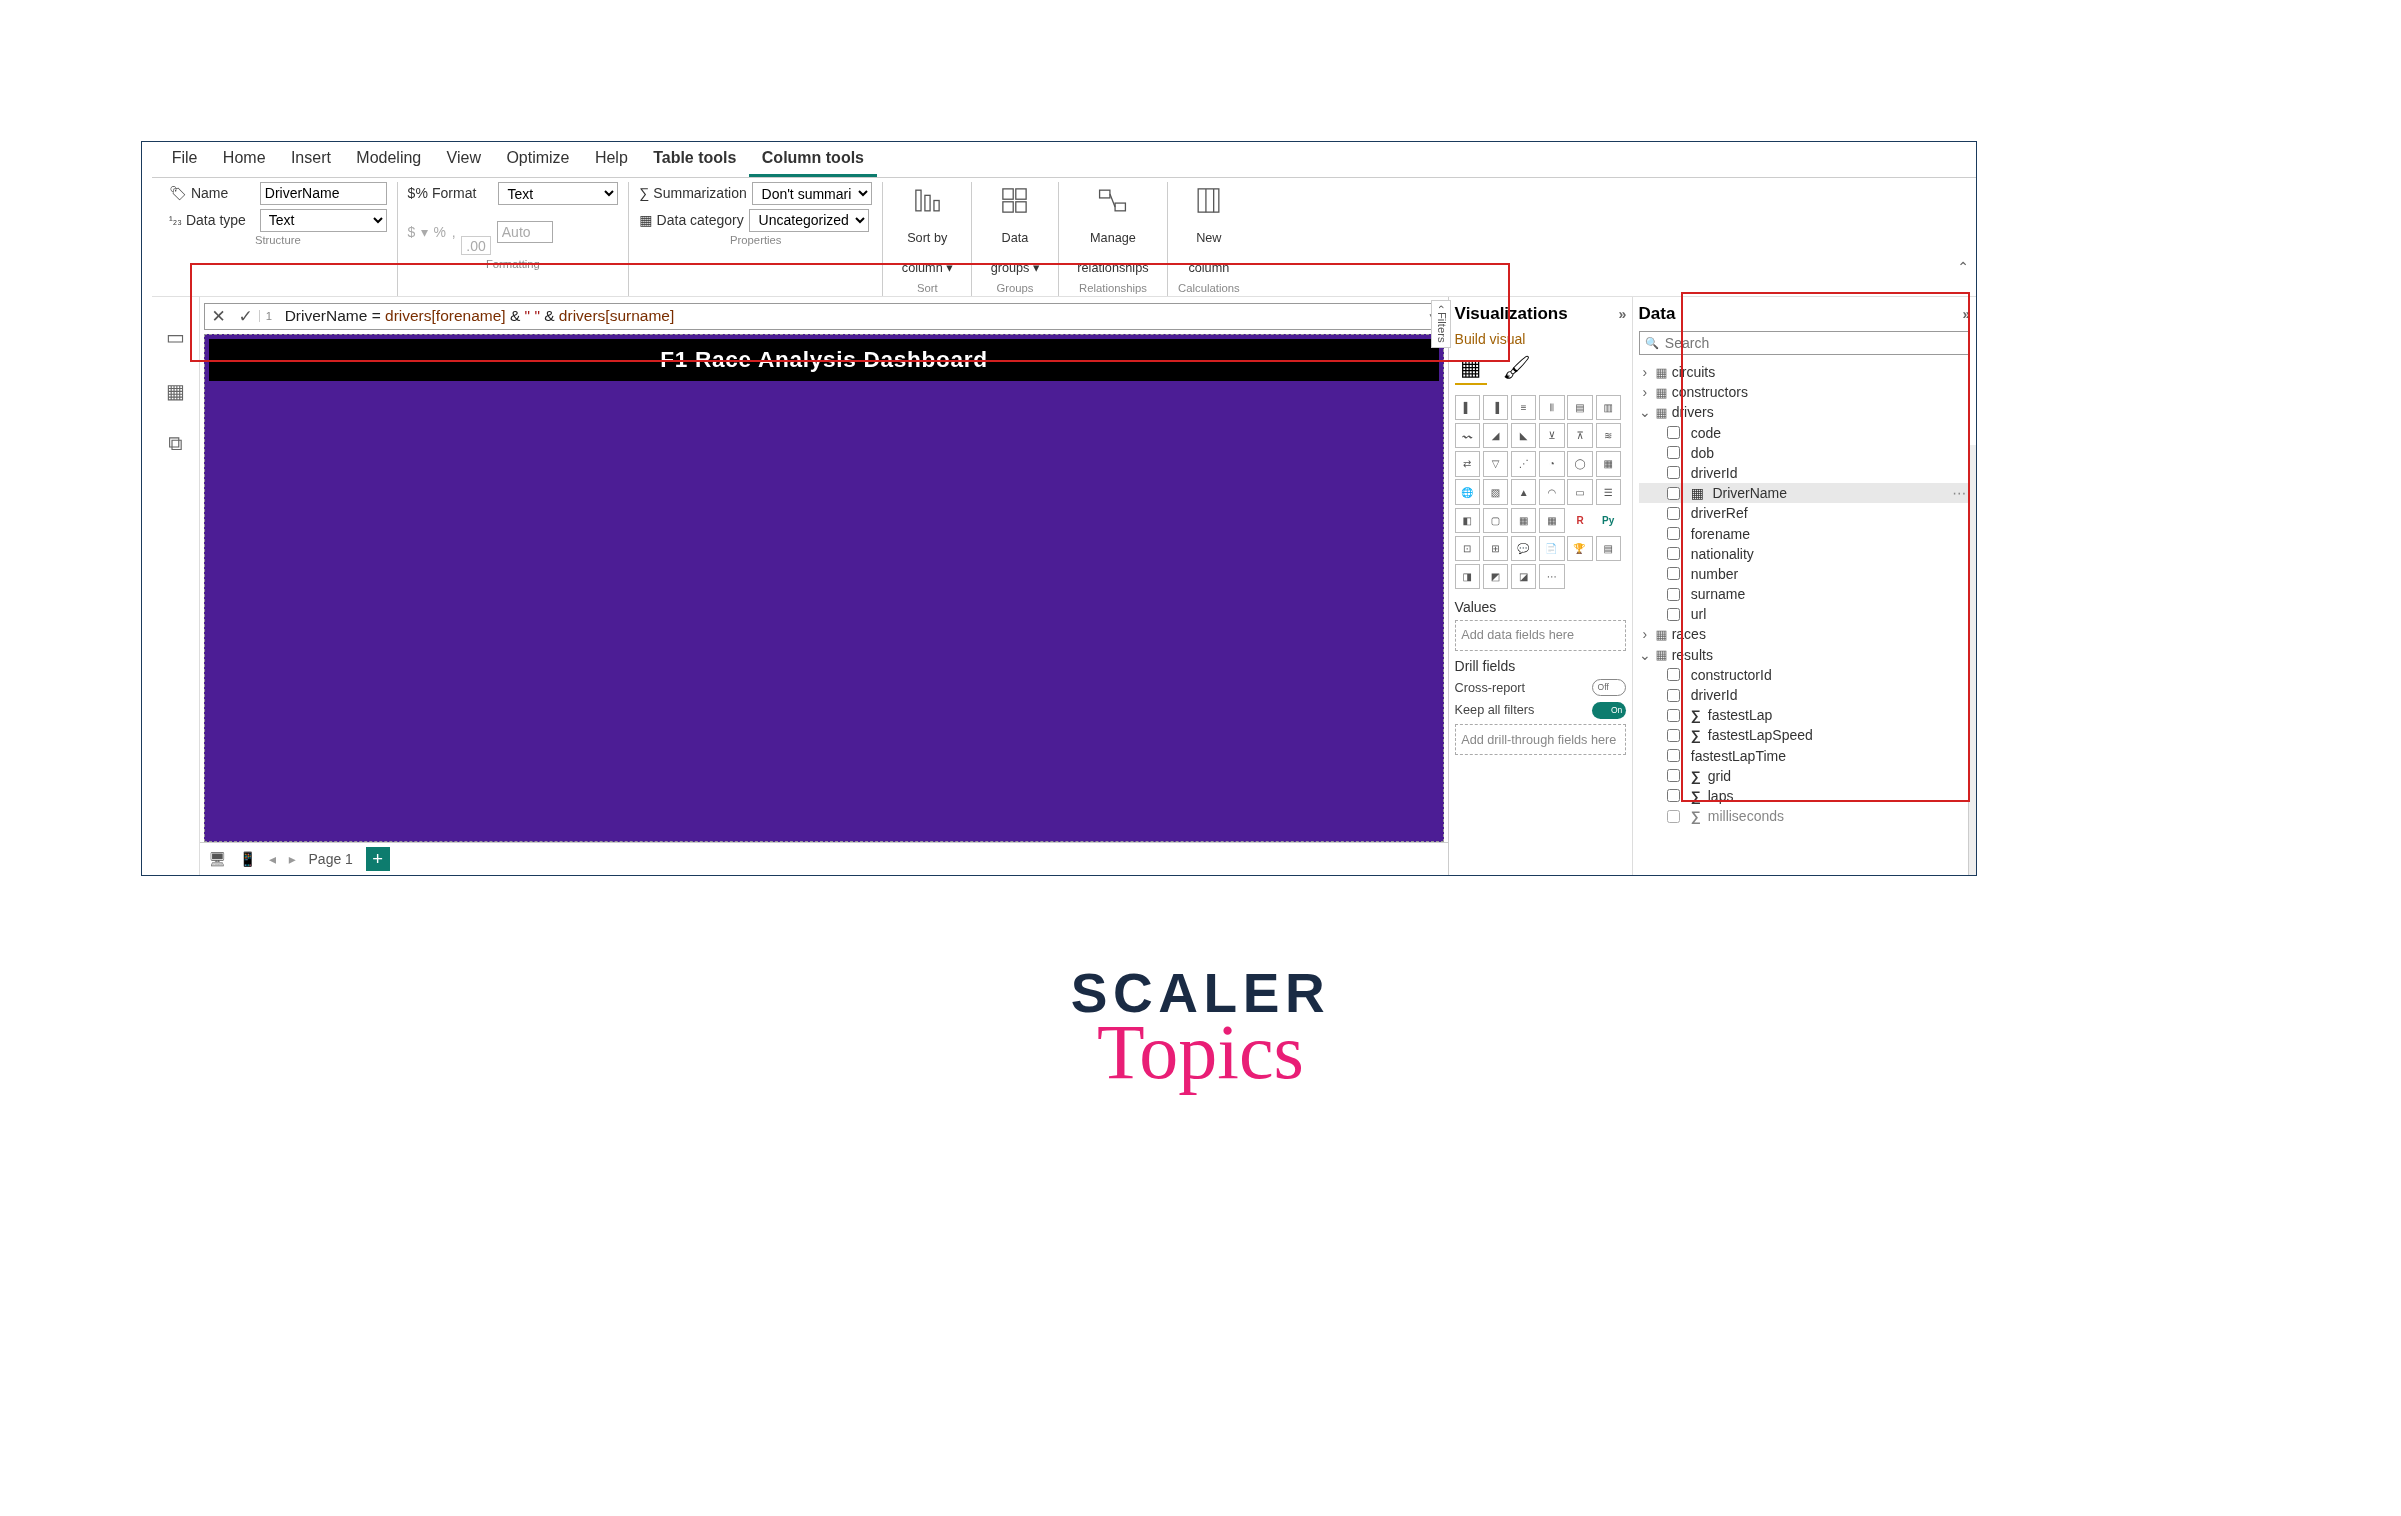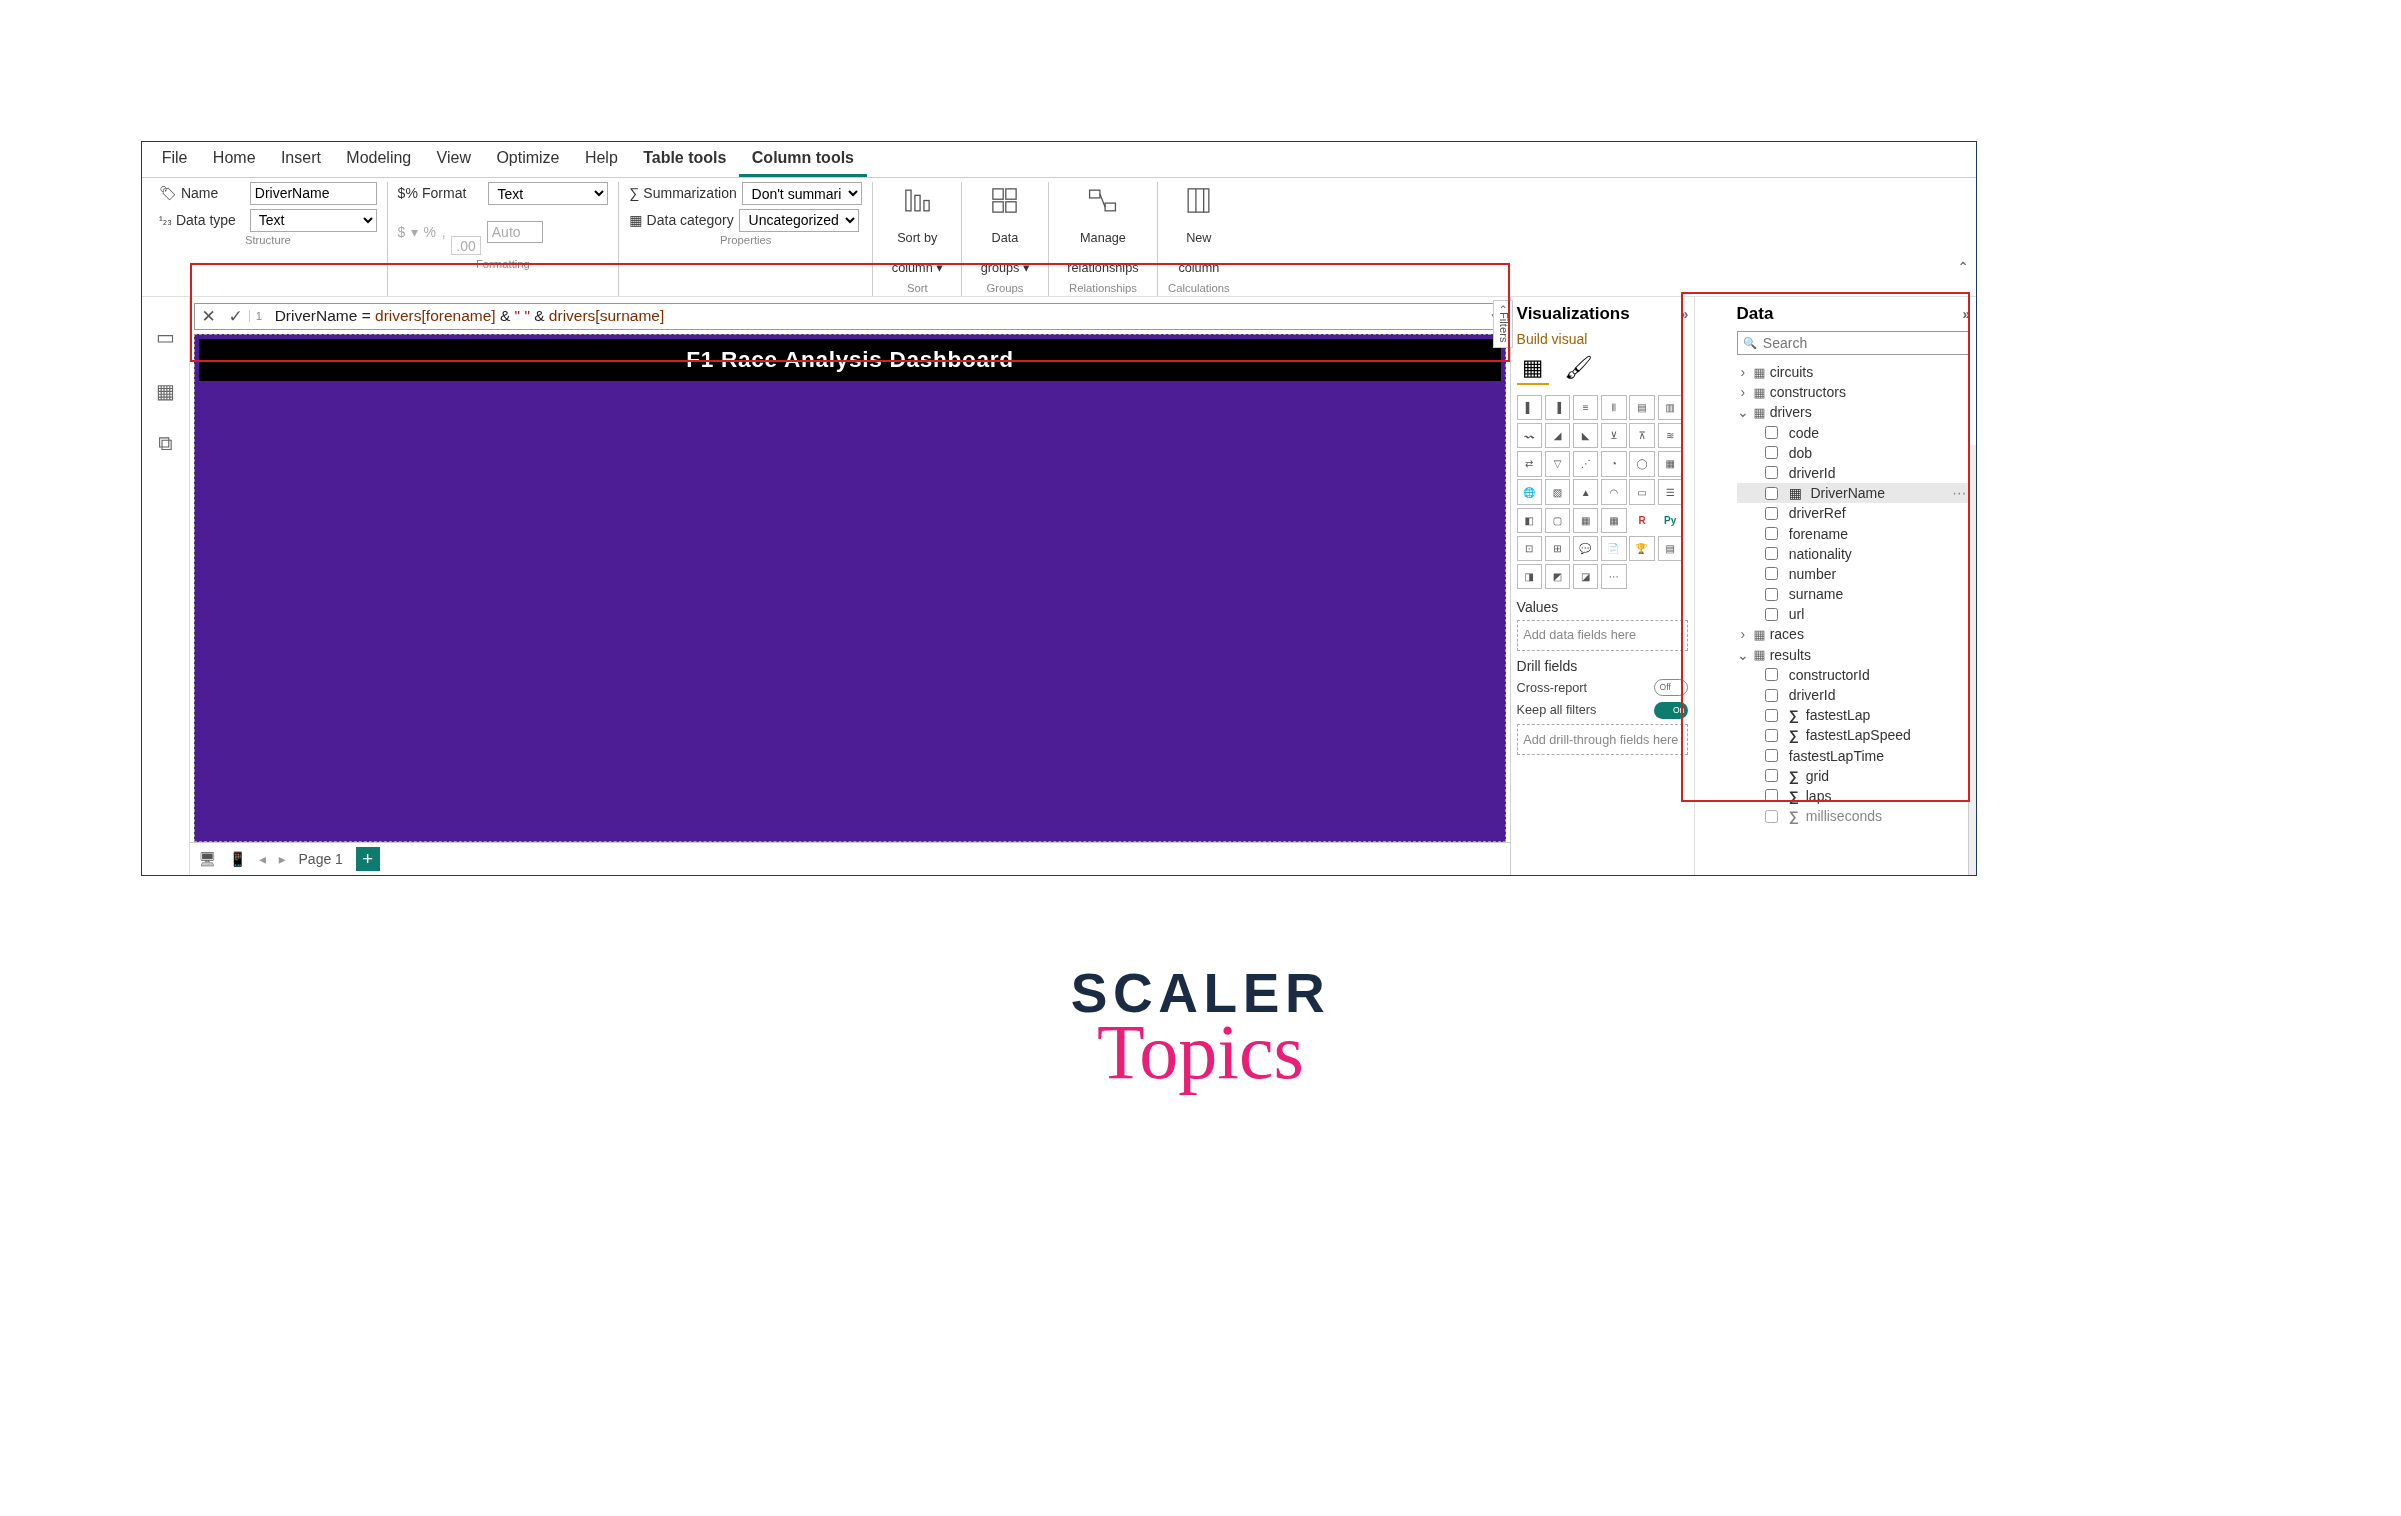--- a/index.html
+++ b/index.html
@@ -1,17 +1,17 @@
 <!DOCTYPE html>
 <html style="font-size:11.3px"><head>
 <meta charset="utf-8">
 <style>
 * { margin: 0; padding: 0; box-sizing: border-box; font-family: "Segoe UI", sans-serif; }
 body { background: #fff; padding: 141px; }
-.app-window { width: 1836px; border: 1.4px solid #1a3a5c; background: #fff; position: relative; }
+.app-window { width: 1836px; border: 1.4px solid #1a3a5c; background: #fff; position: relative; padding-left: 10px; }
 
 .menu-bar { display: flex; border-bottom: 0.7px solid #ccc; padding: 0 7px; }
 .menu-item { padding: 7px 12.7px; font-size: 16px; cursor: pointer; color: #333; }
 .menu-item.active { font-weight: 600; }
 .menu-item.underline { border-bottom: 3.5px solid #0d7c6e; font-weight: 600; }
 
 .ribbon { display: flex; border-bottom: 1.4px solid #e0e0e0; padding: 4.2px 7px 0 7px; }
 .ribbon-group { display: flex; flex-direction: column; border-right: 0.7px solid #ccc; padding: 0 10px 2.8px 10px; }
 .ribbon-rows { display: flex; flex-direction: column; gap: 4.2px; }
 .ribbon-row { display: flex; align-items: center; gap: 5.6px; font-size: 14px; color: #444; }
@@ -45,21 +45,21 @@
 .formula-dd { width: 21px; text-align: center; color: #666; cursor: pointer; }
 
 .canvas { margin: 0 4.2px; height: 508px; border: 0.7px dashed #999; background: #4c1d95; position: relative; }
 .canvas-title { position: absolute; top: 4.2px; left: 4.2px; right: 4.2px; height: 42px; background: #000; color: #fff; font-size: 22.6px; font-weight: 700; display: flex; align-items: center; justify-content: center; letter-spacing: 0.7px; }
 .filters-tab { position: absolute; right: -2.8px; top: 2.8px; width: 20px; background: #fff; border: 0.7px solid #ccc; padding: 4.2px 1.4px; font-size: 11.3px; color: #555; writing-mode: vertical-rl; text-align: center; cursor: pointer; }
 
 .footer-bar { display: flex; align-items: center; border-top: 0.7px solid #ccc; padding: 4.2px 8.5px; gap: 12.7px; font-size: 14px; color: #555; }
 .footer-bar .pg-btn { color: #999; cursor: pointer; }
 .add-page { background: #0d7c6e; color: #fff; width: 24px; height: 24px; display: flex; align-items: center; justify-content: center; font-size: 18.4px; cursor: pointer; }
 
-.right-pane { width: 466px; border-left: 0.7px solid #ccc; display: flex; gap: 36px; }
+.right-pane { width: 528px; border-left: 0.7px solid #ccc; display: flex; }
 .viz-col { width: 184px; border-right: 0.7px solid #ddd; padding: 7px 5.6px; }
 .data-col { flex: 1; padding: 7px 5.6px; position: relative; }
 .pane-title { font-size: 17px; font-weight: 600; margin-bottom: 7px; display: flex; justify-content: space-between; align-items: center; }
 .pane-title .arr { font-size: 14px; color: #666; cursor: pointer; }
 .sub-label { font-size: 14px; color: #a16207; margin-bottom: 5.6px; }
 
 .build-icons { display: flex; gap: 14px; margin-bottom: 10px; }
 .build-icons div { width: 32px; height: 32px; border-bottom: 2.8px solid transparent; display: flex; align-items: center; justify-content: center; font-size: 22.6px; cursor: pointer; }
 .build-icons div.sel { border-bottom-color: #d6a200; }
 

